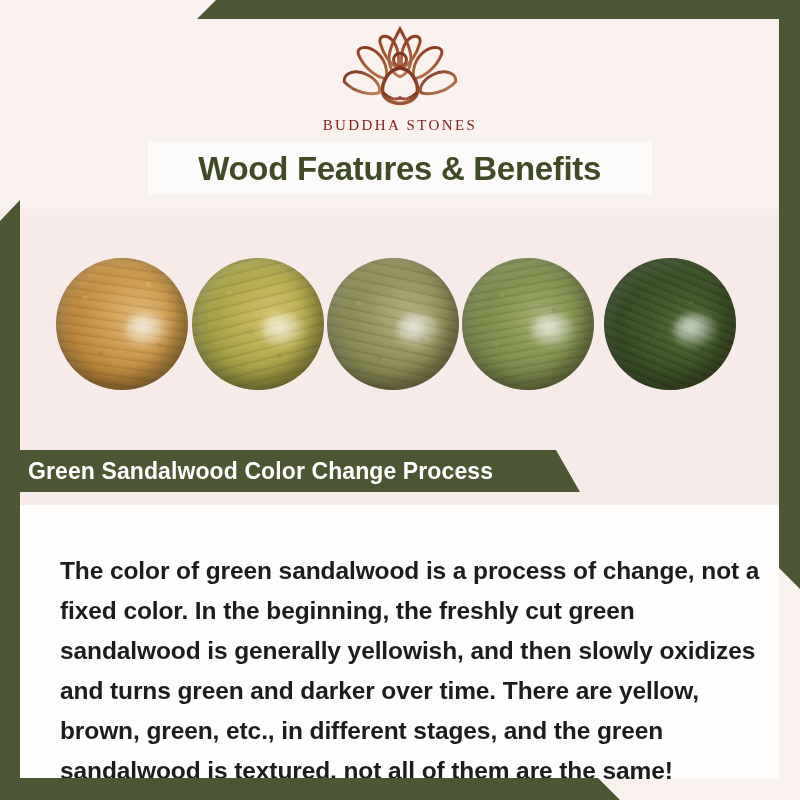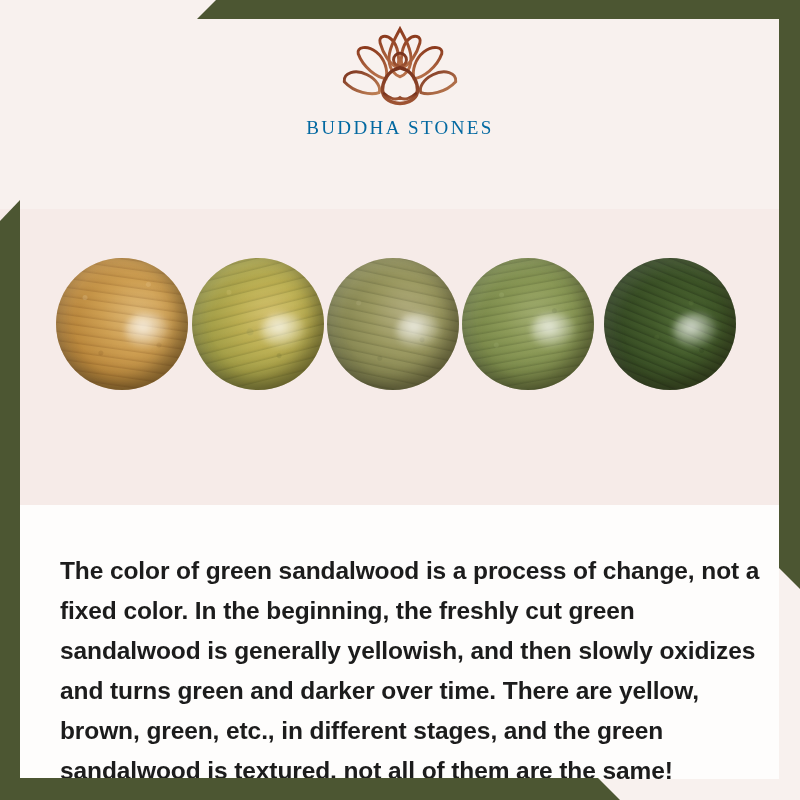--- a/index.html
+++ b/index.html
@@ -83,23 +83,23 @@
   .logo-mark {
     display: block;
     margin: 0 auto;
     width: 150px;
     height: 92px;
   }
   .logo-wordmark {
     display: block;
     margin: 2px auto 0;
     font-family: "Liberation Serif", serif;
-    font-size: 19px;
+    font-size: 15px;
     letter-spacing: 2.4px;
-    color: #0369a1;
+    color: #7f1d1d;
     text-align: center;
   }
 
   
   .title-plaque {
     position: absolute;
     top: 142px;
     left: 148px;
     width: 504px;
     height: 52px;
@@ -288,20 +288,23 @@
         <path d="M150 90 C 132 94, 120 108, 116 124 C 112 140, 118 152, 132 158
                  C 144 163, 156 163, 168 158 C 182 152, 188 140, 184 124
                  C 180 108, 168 94, 150 90 Z" fill="none" stroke="url(#figG)" stroke-width="7" stroke-linejoin="round"></path>
 
         <path d="M118 142 C 128 152, 142 156, 150 150 C 158 156, 172 152, 182 142" fill="none" stroke="url(#figG)" stroke-width="6" stroke-linecap="round"></path>
       </svg>
       <span class="logo-wordmark">BUDDHA STONES</span>
     </div>
   </div>
 
+  <div class="title-plaque">
+    <span class="title-text">Wood Features &amp; Benefits</span>
+  </div>
 
   <div class="bead-strip">
     <div class="bead-row">
 
       <div class="bead bead-1">
         <div class="shade" style="background: radial-gradient(circle at 62% 44%, #e0bb7a 0%, #ce9f52 32%, #bd8b3f 58%, #966a2c 82%, #74501f 100%);"></div>
         <div class="grain" style="background: repeating-linear-gradient(8deg, rgba(120,80,30,0.00) 0px, rgba(120,80,30,0.00) 3px, rgba(120,80,30,0.30) 4px, rgba(160,115,50,0.10) 6px, rgba(120,80,30,0.00) 9px);"></div>
         <div class="speck" style="background: radial-gradient(circle at 22% 30%, rgba(245,225,185,0.55) 0 2px, transparent 3px), radial-gradient(circle at 70% 20%, rgba(245,225,185,0.45) 0 2px, transparent 3px), radial-gradient(circle at 34% 72%, rgba(110,72,26,0.45) 0 2px, transparent 3px), radial-gradient(circle at 78% 66%, rgba(110,72,26,0.35) 0 2px, transparent 3px);"></div>
         <div class="gloss"></div>
         <div class="rim"></div>
@@ -336,18 +339,21 @@
         <div class="grain" style="background: repeating-linear-gradient(22deg, rgba(20,30,14,0.00) 0px, rgba(20,30,14,0.00) 2px, rgba(20,30,14,0.40) 3px, rgba(96,122,62,0.22) 5px, rgba(20,30,14,0.00) 8px);"></div>
         <div class="speck" style="background: radial-gradient(circle at 66% 34%, rgba(110,138,70,0.5) 0 2px, transparent 3px), radial-gradient(circle at 40% 60%, rgba(110,138,70,0.4) 0 2px, transparent 3px), radial-gradient(circle at 74% 70%, rgba(20,30,14,0.45) 0 2px, transparent 3px);"></div>
         <div class="gloss"></div>
         <div class="rim"></div>
       </div>
 
     </div>
   </div>
 
   <div class="section-band-bg"></div>
+  <div class="section-banner">
+    <span class="section-banner-text">Green Sandalwood Color Change Process</span>
+  </div>
 
   <div class="body-panel">
     <p class="body-copy">The color of green sandalwood is a process of change, not a fixed color. In the beginning, the freshly cut green sandalwood is generally yellowish, and then slowly oxidizes and turns green and darker over time. There are yellow, brown, green, etc., in different stages, and the green sandalwood is textured, not all of them are the same!</p>
   </div>
 
 </div>
 
 </body></html>

